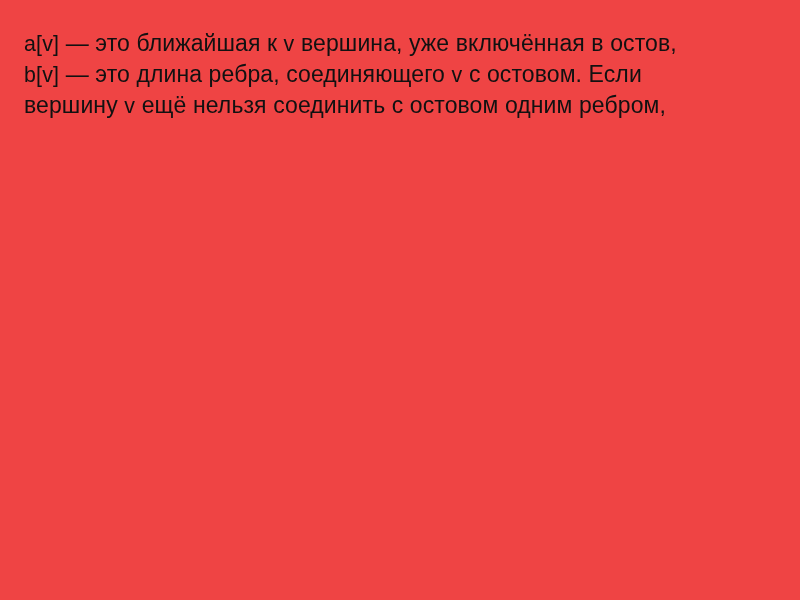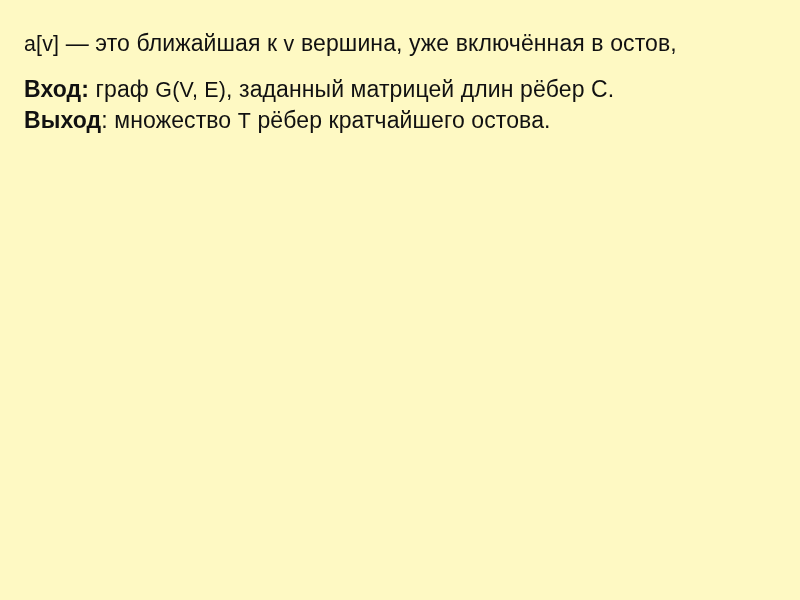--- a/index.html
+++ b/index.html
@@ -11,21 +11,21 @@
     height: 600px;
     background: #ffffff;
     overflow: hidden;
     font-family: "Liberation Sans", sans-serif;
     color: #111111;
   }
   .slide {
     position: relative;
     width: 800px;
     height: 600px;
-    background: #fef9c3;
+    background: #ef4444;
   }
   .text-block {
     position: absolute;
     top: 28px;
     left: 24px;
     right: 20px;
   }
   .para {
     margin: 0;
     font-size: 23px;
@@ -51,19 +51,17 @@
     letter-spacing: 0.2px;
   }
 </style>
 </head>
 <body>
 
 <div class="slide">
   <div class="text-block">
       <div class="para">
         <div class="line"><span class="seg-math">a[v]</span><span class="seg-normal"> — это ближайшая к </span><span class="seg-math">v</span><span class="seg-normal"> вершина, уже включённая в остов,</span></div>
-      </div>
-      <div class="para">
-        <div class="line"><span class="seg-bold">Вход:</span><span class="seg-normal"> граф </span><span class="seg-math">G(V, E)</span><span class="seg-normal">, заданный матрицей длин рёбер С.</span></div>
-        <div class="line"><span class="seg-bold">Выход</span><span class="seg-normal">: множество </span><span class="seg-math">Т</span><span class="seg-normal"> рёбер кратчайшего остова.</span></div>
+        <div class="line"><span class="seg-math">b[v]</span><span class="seg-normal"> — это длина ребра, соединяющего </span><span class="seg-math">v</span><span class="seg-normal"> с остовом. Если</span></div>
+        <div class="line"><span class="seg-normal">вершину </span><span class="seg-math">v</span><span class="seg-normal"> ещё нельзя соединить с остовом одним ребром,</span></div>
       </div>
     </div>
 </div>
 
 </body></html>

